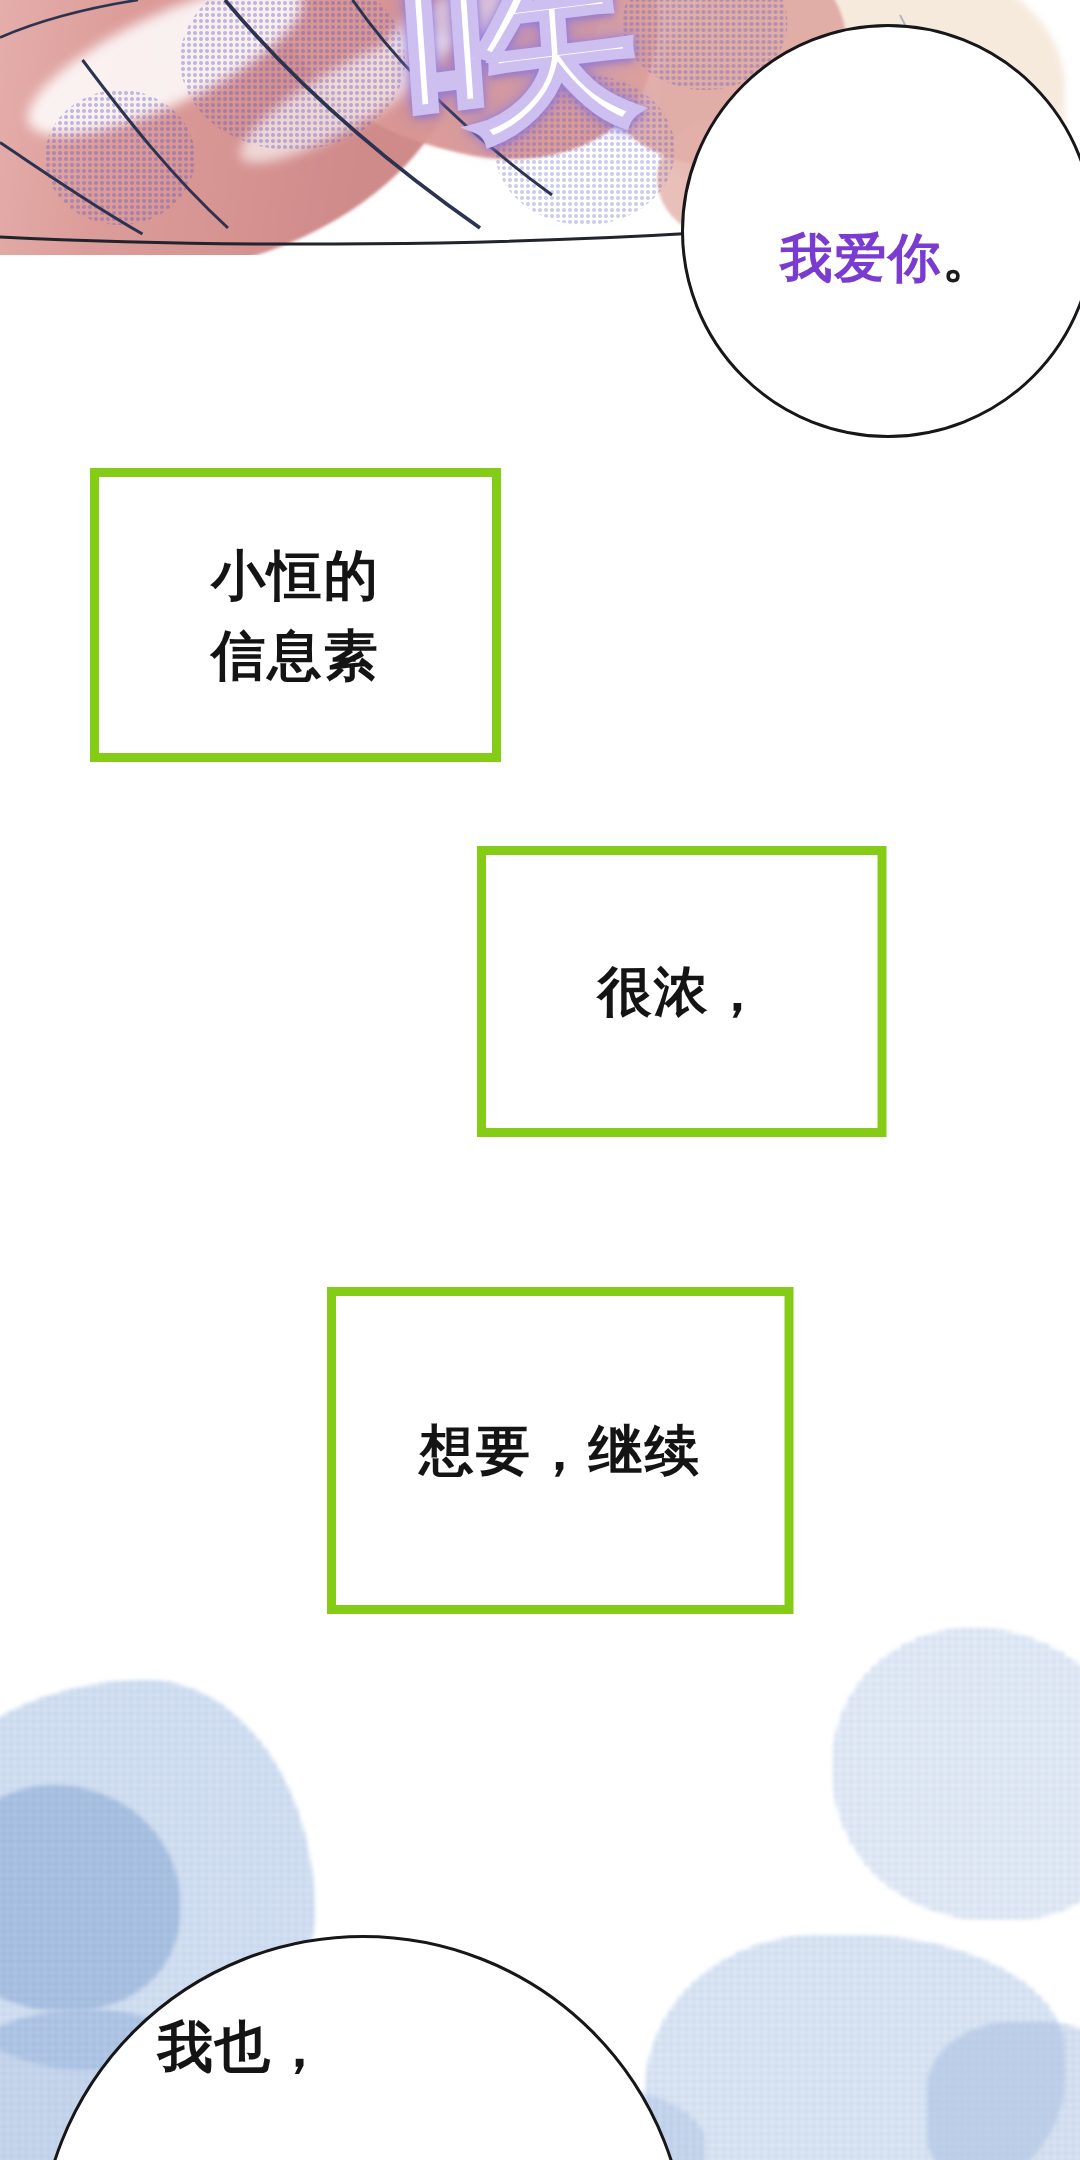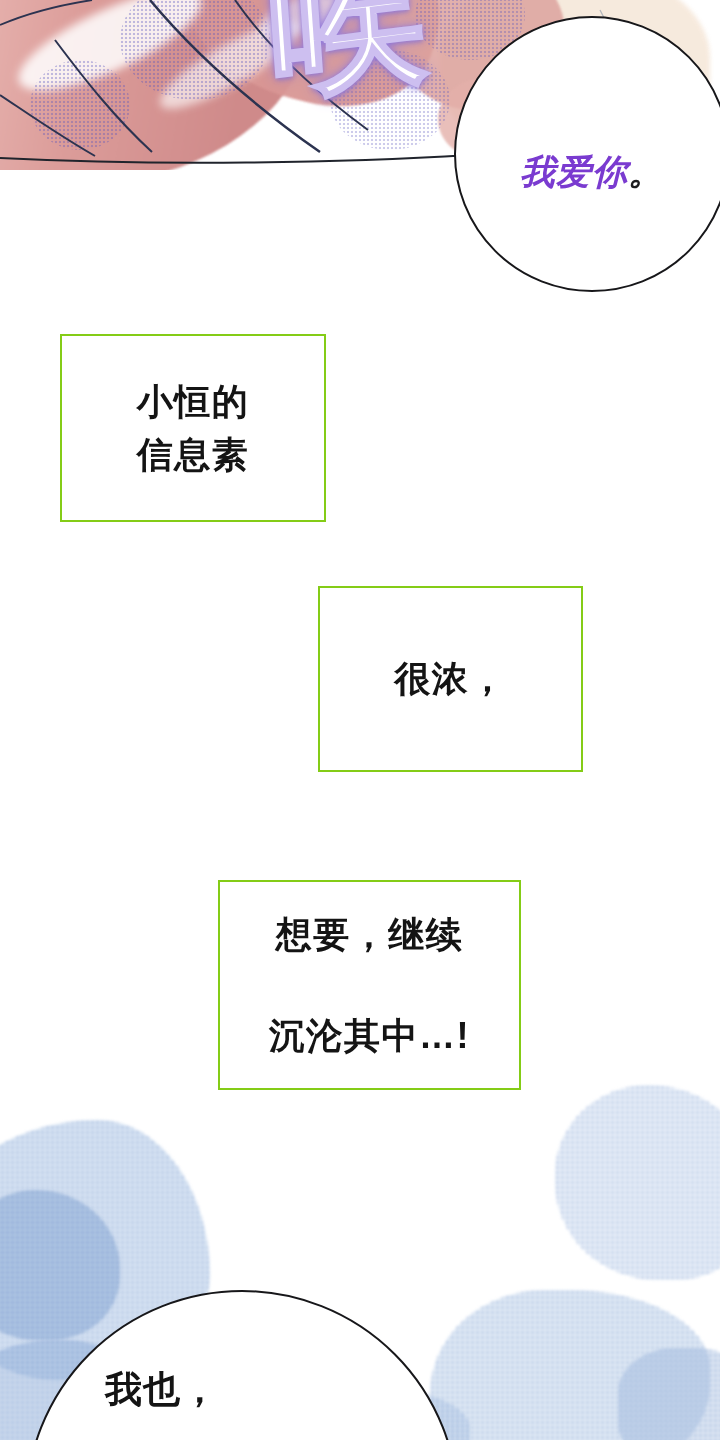--- a/index.html
+++ b/index.html
@@ -41,28 +41,28 @@
     font-size:158px;font-weight:800;line-height:1;color:#ffffff;
     -webkit-text-stroke:2px #cdbff0;
     text-shadow:0 0 14px rgba(146,124,224,.95),0 0 5px rgba(146,124,224,.9),0 3px 4px rgba(120,100,200,.5);
     transform:rotate(-7deg) skewX(-3deg);
     letter-spacing:6px;white-space:nowrap;
   }
   
   .bubble{position:absolute;background:#ffffff;border:2.5px solid #17171a;border-radius:50%;}
   .bubble-top{left:454px;top:16px;width:272px;height:272px;z-index:6;
               display:flex;align-items:center;justify-content:center;}
-  .bubble-top .btxt{transform:translateY(18px);font-size:35px;font-weight:700;letter-spacing:1px;white-space:nowrap;font-style:italic;}
+  .bubble-top .btxt{transform:translateY(18px);font-size:35px;font-weight:700;letter-spacing:1px;white-space:nowrap;}
   .bubble-bottom{left:25px;top:1290px;width:430px;height:430px;z-index:3;}
-  .bubble-bottom .btxt{position:absolute;left:78px;top:73px;font-size:37px;font-weight:600;color:#141414;letter-spacing:1px;}
+  .bubble-bottom .btxt{position:absolute;left:78px;top:48px;font-size:37px;font-weight:600;color:#141414;letter-spacing:1px;}
   .period{color:#1c1c1e;}
   
-  .dbox{position:absolute;background:#ffffff;border:2px solid #84cc16;z-index:4;
+  .dbox{position:absolute;background:#ffffff;border:6px solid #84cc16;z-index:4;
         display:flex;flex-direction:column;align-items:center;justify-content:center;
-        text-align:center;color:#141414;font-weight:600;margin-top:22px;}
+        text-align:center;color:#141414;font-weight:600;}
   .dbox .line{font-size:36px;line-height:1.48;letter-spacing:1.5px;white-space:nowrap;}
   .dbox1{left:60px;top:312px;width:262px;height:184px;}
   .dbox2{left:318px;top:564px;width:261px;height:182px;}
   .dbox3{left:218px;top:858px;width:299px;height:206px;gap:48px;}
   
   .wc{position:absolute;z-index:1;filter:blur(1.5px);
       background-image:radial-gradient(rgba(120,150,205,.5) 1px, rgba(120,150,205,0) 1.7px);
       background-size:5px 5px;}
   .wc1{left:-70px;top:1120px;width:280px;height:260px;background-color:rgba(168,195,228,.42);
        border-radius:60% 40% 55% 45% / 50% 60% 40% 50%;}
@@ -122,21 +122,20 @@
   <div class="line">小恒的</div>
   <div class="line">信息素</div>
 </div>
 
 <div class="dbox dbox2">
   <div class="line">很浓，</div>
 </div>
 
 <div class="dbox dbox3">
   <div class="line">想要，继续</div>
-  <div class="line">沉沦其中…!</div>
 </div>
 
 <div class="wc wc1"></div>
 <div class="wc wc1b"></div>
 <div class="wc wc2"></div>
 <div class="wc wc3"></div>
 <div class="wc wc4"></div>
 <div class="wc wc5"></div>
 <div class="wc wc6"></div>
 

